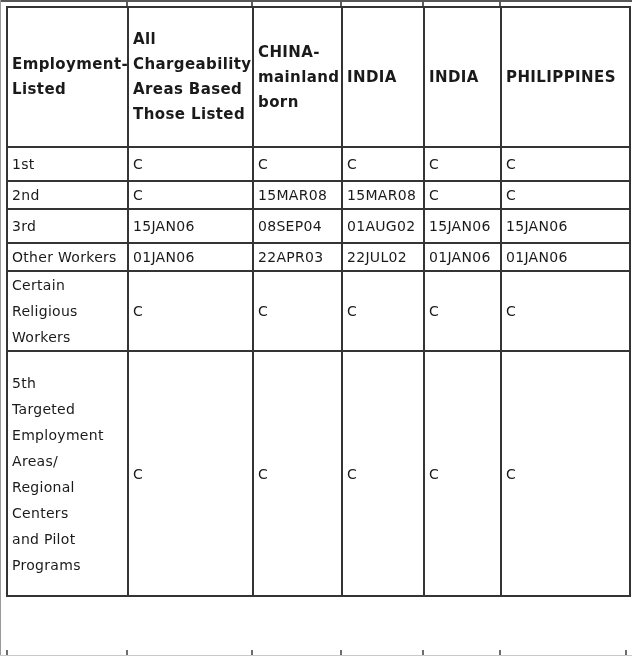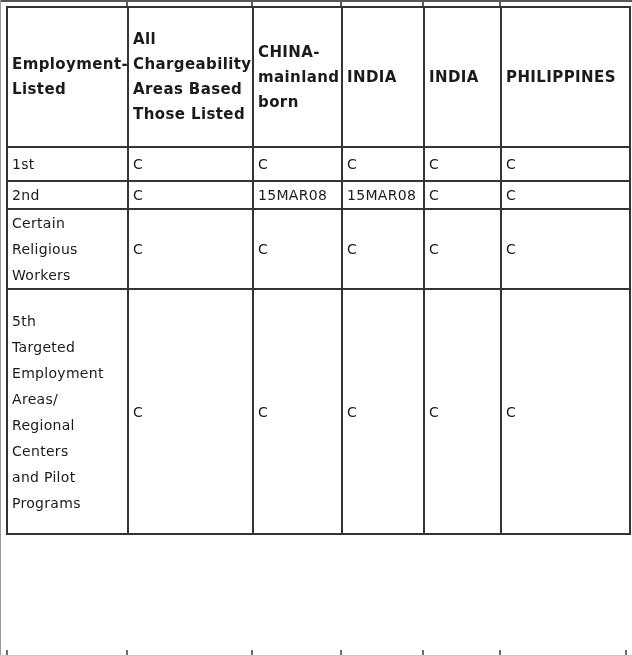--- a/index.html
+++ b/index.html
@@ -105,20 +105,36 @@
         <td>C</td>
       </tr>
       <tr class="rh-b">
         <td>2nd</td>
         <td>C</td>
         <td>15MAR08</td>
         <td>15MAR08</td>
         <td>C</td>
         <td>C</td>
       </tr>
+      <tr class="rh-a">
+        <td>3rd</td>
+        <td>15JAN06</td>
+        <td>08SEP04</td>
+        <td>01AUG02</td>
+        <td>15JAN06</td>
+        <td>15JAN06</td>
+      </tr>
+      <tr class="rh-b">
+        <td>Other Workers</td>
+        <td>01JAN06</td>
+        <td>22APR03</td>
+        <td>22JUL02</td>
+        <td>01JAN06</td>
+        <td>01JAN06</td>
+      </tr>
       <tr class="rh-rel">
         <td>Certain
 Religious
 Workers</td>
         <td>C</td>
         <td>C</td>
         <td>C</td>
         <td>C</td>
         <td>C</td>
       </tr>

